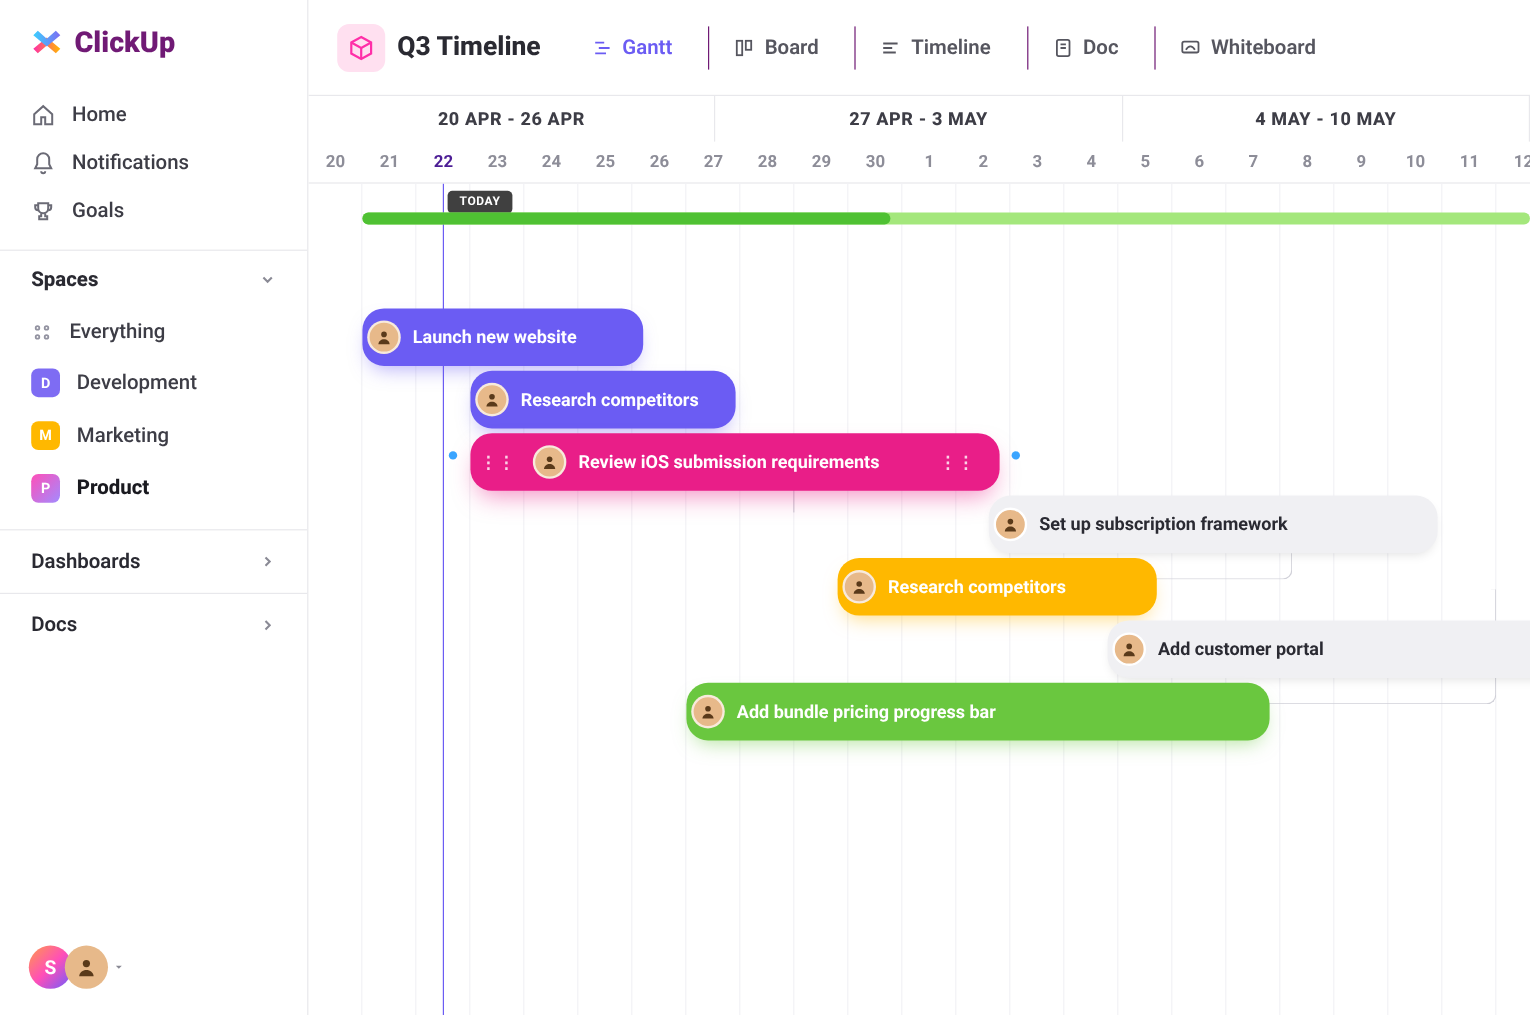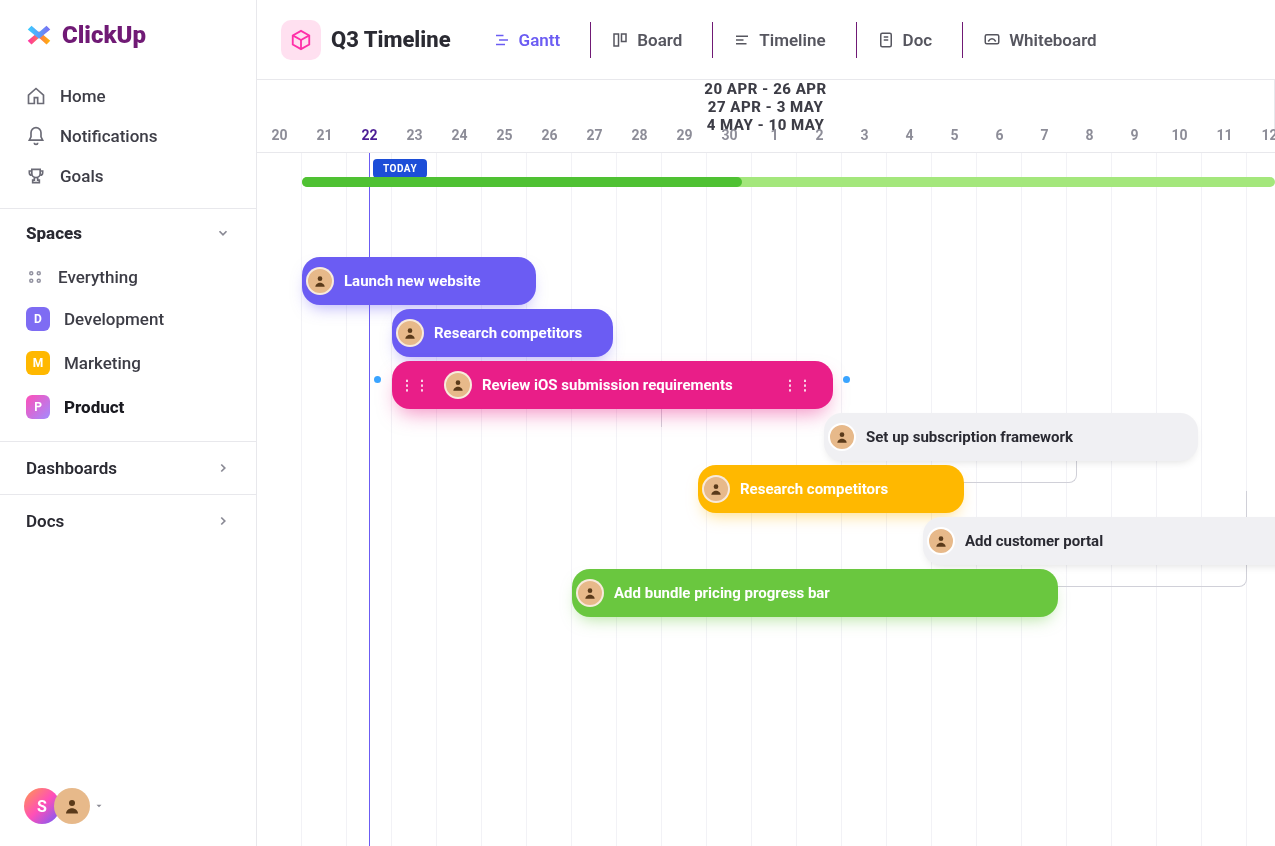--- a/index.html
+++ b/index.html
@@ -36,32 +36,32 @@
   .folder-chip { width: 40px; height: 40px; border-radius: 10px; background: #ffe0f0; display: flex; align-items: center; justify-content: center; }
   .folder-chip svg { color: #ff2fa8; }
   .page-title { font-size: 22px; font-weight: 800; color: #2a2a32; margin-right: 12px; }
   .view-tab { display: flex; align-items: center; gap: 8px; padding: 8px 14px; color: #56565f; font-size: 17px; font-weight: 600; cursor: pointer; border-left: 1px solid #701a75; margin-left: 6px; padding-left: 20px; }
   .view-tab.first { border-left: none; padding-left: 10px; margin-left: 10px; }
   .view-tab.active { color: #6b5cf3; }
   .vt-icon { width: 18px; height: 18px; }
 
   
   .time-header { border-bottom: 1px solid #e8e8ec; }
-  .weeks-row { display:flex; height: 38px; flex-direction: column; }
+  .weeks-row { display:flex; height: 38px; }
   .week-cell { flex:1; border-right:1px solid #e8e8ec; display:flex; align-items:center; justify-content:center; font-size:15px; font-weight:800; color:#3d3d46; letter-spacing: .5px; }
   .days-row { display:flex; height: 34px; position: relative; }
   .day-cell { width:45px; flex-shrink:0; display:flex; align-items:center; justify-content:center; font-size:14px; font-weight:700; color:#8d8d98; }
   .day-cell.today { color:#4c1d95; }
 
   
   .gantt { position: relative; flex:1; overflow: hidden; padding-left: 0; }
   .grid-lines { position:absolute; inset:0; display:flex; pointer-events:none; }
   .grid-col { width:45px; flex-shrink:0; border-right:1px solid #f2f2f6; }
   .today-line { position:absolute; top:0; bottom:0; width:1px; background:#6b5cf3; left: 112px; }
-  .today-pill { position:absolute; top: 6px; left: 116px; background:#1d4ed8; color:#fff; font-size:10px; font-weight:700; padding:4px 10px; border-radius:4px; letter-spacing: .5px; }
+  .today-pill { position:absolute; top: 6px; left: 116px; background:#404040; color:#fff; font-size:10px; font-weight:700; padding:4px 10px; border-radius:4px; letter-spacing: .5px; }
   .progress-bar { position:absolute; top: 24px; left: 45px; right:0; height: 10px; background:#a4e77c; border-radius:6px; }
   .progress-fill { height:100%; background:#4fc133; border-radius:6px; width: 440px; }
 
   .task { position:absolute; height: 48px; border-radius: 18px; display:flex; align-items:center; gap:10px; padding:0 16px 0 4px; color:#fff; font-size:15px; font-weight:700; cursor: grab; }
   .task .avatar-sm { width:28px; height:28px; border-radius:50%; background:#e7b98a; border:2px solid rgba(255,255,255,.7); flex-shrink:0; display:flex; align-items:center; justify-content:center; }
   .task.purple { background:#6b5cf3; box-shadow: 0 8px 16px -6px rgba(107,92,243,.5); }
   .task.pink { background:#e91e88; box-shadow: 0 10px 20px -6px rgba(233,30,136,.5); }
   .task.yellow { background:#ffb800; box-shadow: 0 8px 16px -6px rgba(255,184,0,.5); }
   .task.green { background:#6ac73f; box-shadow: 0 8px 16px -6px rgba(106,199,63,.5); }
   .task.white { background:#f0f0f3; color:#2a2a32; box-shadow: 0 4px 10px -4px rgba(0,0,0,.15); }

